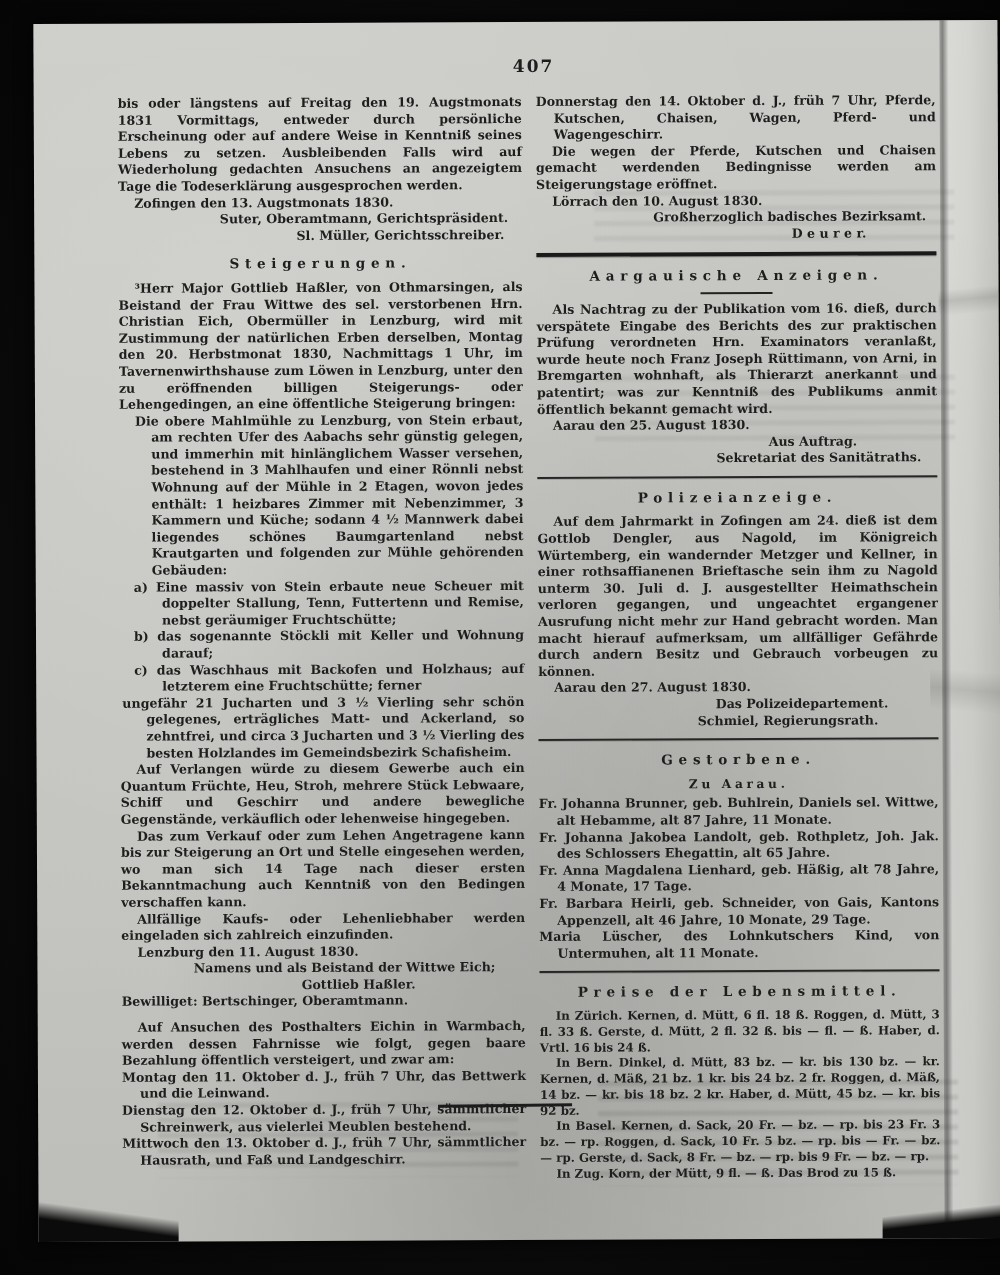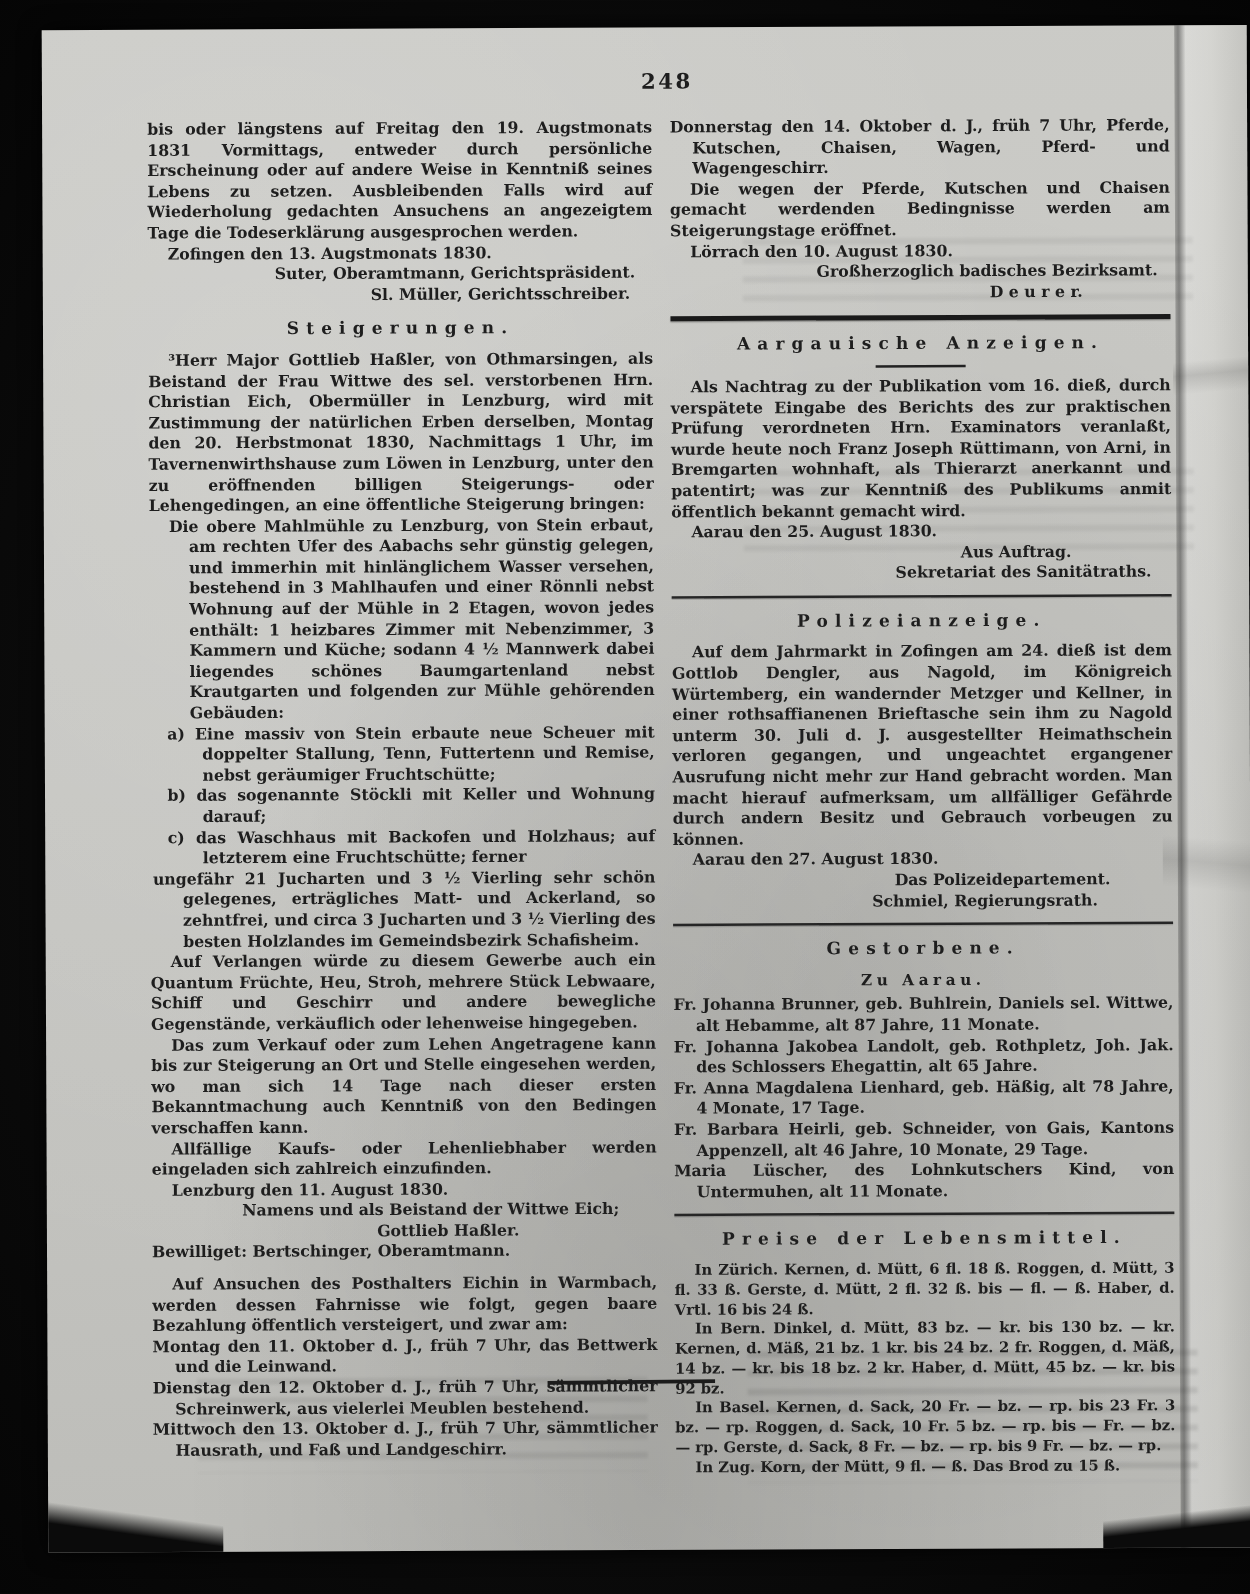--- a/index.html
+++ b/index.html
@@ -100,21 +100,21 @@
 </head>
 <body>
 
 <div class="scan-bg"></div>
 
 <div class="paper">
   <div class="fold"></div>
   <div class="crease-h1"></div>
   <div class="crease-h2"></div>
 
-  <div class="page-number">248</div>
+  <div class="page-number">407</div>
 
   <div class="col col-left">
       <div class="blk pf">bis oder längstens auf Freitag den 19. Augstmonats 1831 Vormittags, entweder durch persönliche Erscheinung oder auf andere Weise in Kenntniß seines Lebens zu setzen. Ausbleibenden Falls wird auf Wiederholung gedachten Ansuchens an angezeigtem Tage die Todeserklärung ausgesprochen werden.</div>
       <div class="blk indent">Zofingen den 13. Augstmonats 1830.</div>
       <div class="blk right" style="padding-right: 14px;">Suter, Oberamtmann, Gerichtspräsident.</div>
       <div class="blk right" style="padding-right: 18px;">Sl. Müller, Gerichtsschreiber.</div>
       <div class="blk heading">Steigerungen.</div>
       <div class="blk p">³Herr Major Gottlieb Haßler, von Othmarsingen, als Beistand der Frau Wittwe des sel. verstorbenen Hrn. Christian Eich, Obermüller in Lenzburg, wird mit Zustimmung der natürlichen Erben derselben, Montag den 20. Herbstmonat 1830, Nachmittags 1 Uhr, im Tavernenwirthshause zum Löwen in Lenzburg, unter den zu eröffnenden billigen Steigerungs- oder Lehengedingen, an eine öffentliche Steigerung bringen:</div>
       <div class="blk hangdeep">Die obere Mahlmühle zu Lenzburg, von Stein erbaut, am rechten Ufer des Aabachs sehr günstig gelegen, und immerhin mit hinlänglichem Wasser versehen, bestehend in 3 Mahlhaufen und einer Rönnli nebst Wohnung auf der Mühle in 2 Etagen, wovon jedes enthält: 1 heizbares Zimmer mit Nebenzimmer, 3 Kammern und Küche; sodann 4 ½ Mannwerk dabei liegendes schönes Baumgartenland nebst Krautgarten und folgenden zur Mühle gehörenden Gebäuden:</div>
       <div class="blk list">a) Eine massiv von Stein erbaute neue Scheuer mit doppelter Stallung, Tenn, Futtertenn und Remise, nebst geräumiger Fruchtschütte;</div>

